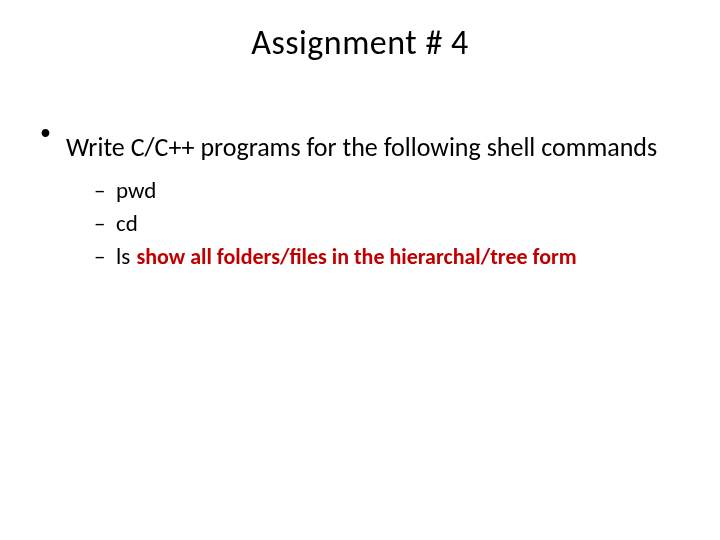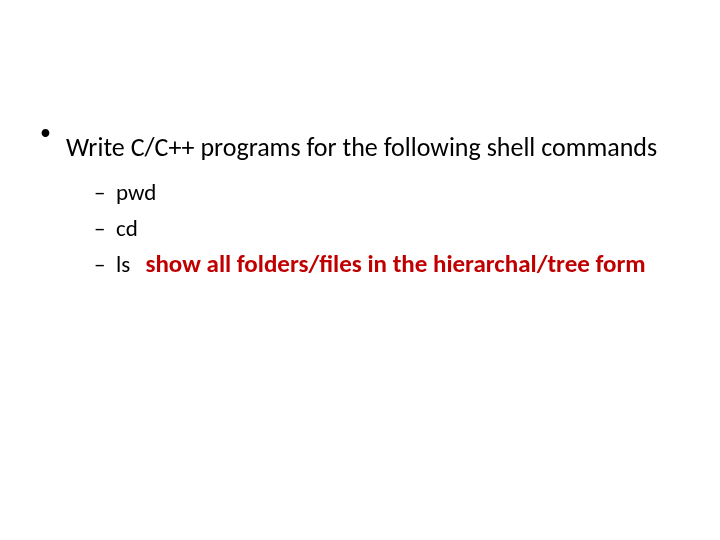--- a/index.html
+++ b/index.html
@@ -64,29 +64,30 @@
   .lvl2 .dash {
     width: 22px;
     flex: 0 0 22px;
   }
   .lvl2 .text {
     flex: 1;
   }
   .note {
     color: #c00000;
     font-weight: 700;
-    font-size: 25px;
-    margin-left: 10px;
+    font-size: 22px;
+    margin-left: 1px;
   }
 </style>
 </head>
 <body>
 
 <div class="slide">
 
+  <div class="title">Assignment # 4</div>
 
   <div class="body">
 
     <div class="lvl1">
       <span class="bullet">•</span>
       <span class="text">Write C/C++ programs for the following shell commands</span>
     </div>
 
     <div class="sublist">
 

